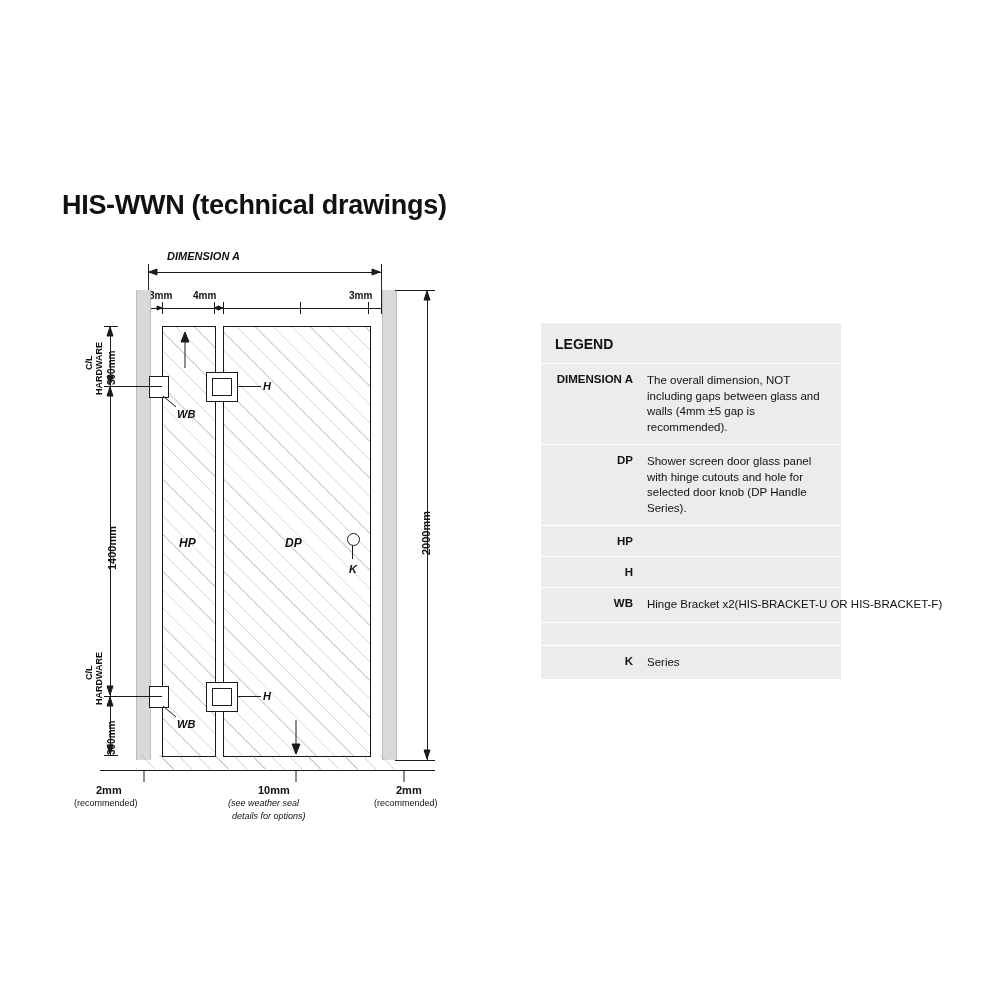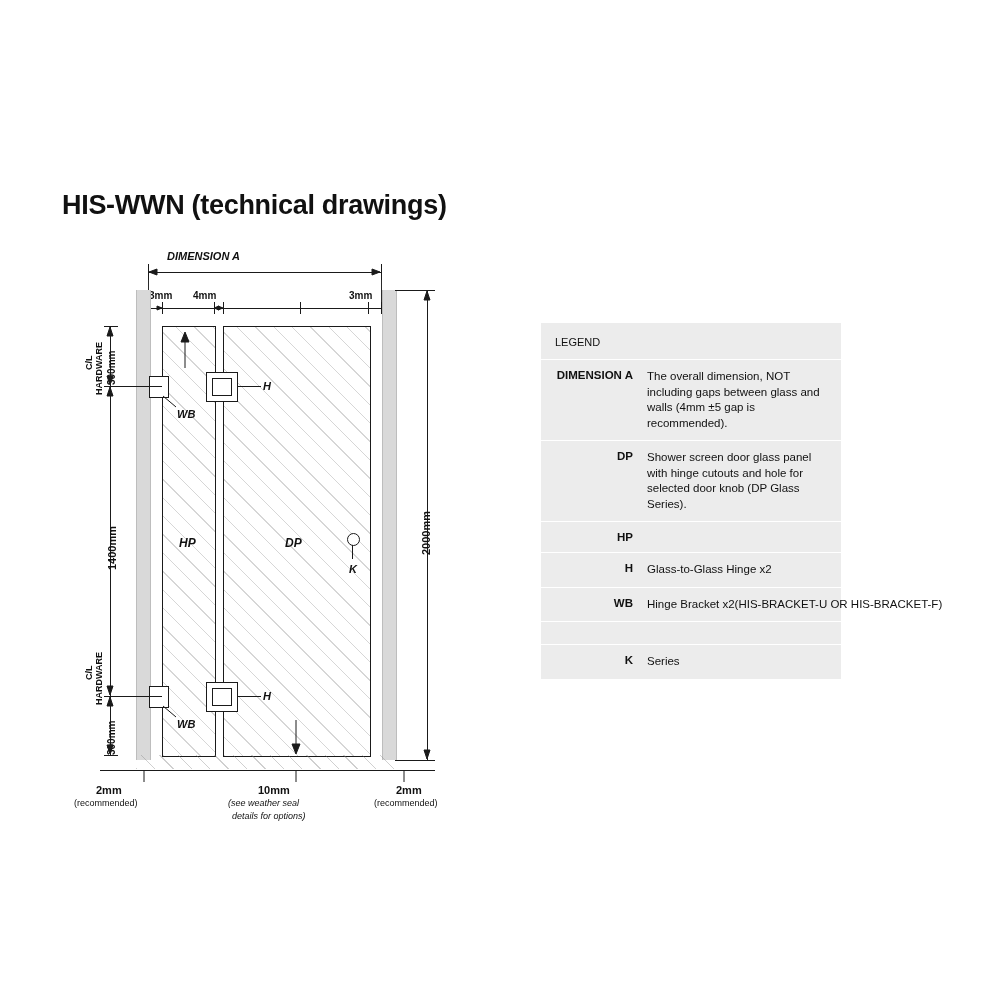--- a/index.html
+++ b/index.html
@@ -117,22 +117,22 @@
   
   #legend {
     position: absolute;
     left: 541px;
     top: 323px;
     width: 300px;
     background: #ececec;
     font-size: 11px;
   }
   #legend .legend-title {
-    font-size: 11px;
-    font-weight: normal;
+    font-size: 14px;
+    font-weight: bold;
     padding: 13px 0 11px 14px;
     border-bottom: 1px solid #ffffff;
     color: #111;
   }
   .lg-row {
     display: flex;
     border-bottom: 1px solid #ffffff;
     min-height: 28px;
   }
   .lg-row:last-child { border-bottom: none; }
@@ -300,30 +300,29 @@
   <div id="legend">
     <div class="legend-title">LEGEND</div>
 
     <div class="lg-row">
       <div class="lg-key">DIMENSION A</div>
       <div class="lg-val">The overall dimension, NOT including gaps between glass and walls (4mm ±5 gap is recommended).</div>
     </div>
 
     <div class="lg-row">
       <div class="lg-key">DP</div>
-      <div class="lg-val">Shower screen door glass panel with hinge cutouts and hole for selected door knob (DP Glass Series).</div>
+      <div class="lg-val">Shower screen door glass panel with hinge cutouts and hole for selected door knob (DP Handle Series).</div>
     </div>
 
     <div class="lg-row">
       <div class="lg-key">HP</div>
     </div>
 
     <div class="lg-row">
       <div class="lg-key">H</div>
-      <div class="lg-val">Glass-to-Glass Hinge x2</div>
     </div>
 
     <div class="lg-row">
       <div class="lg-key">WB</div>
       <div class="lg-val wide">Hinge Bracket x2(HIS-BRACKET-U OR HIS-BRACKET-F)</div>
     </div>
 
     <div class="lg-spacer"></div>
 
     <div class="lg-row">

